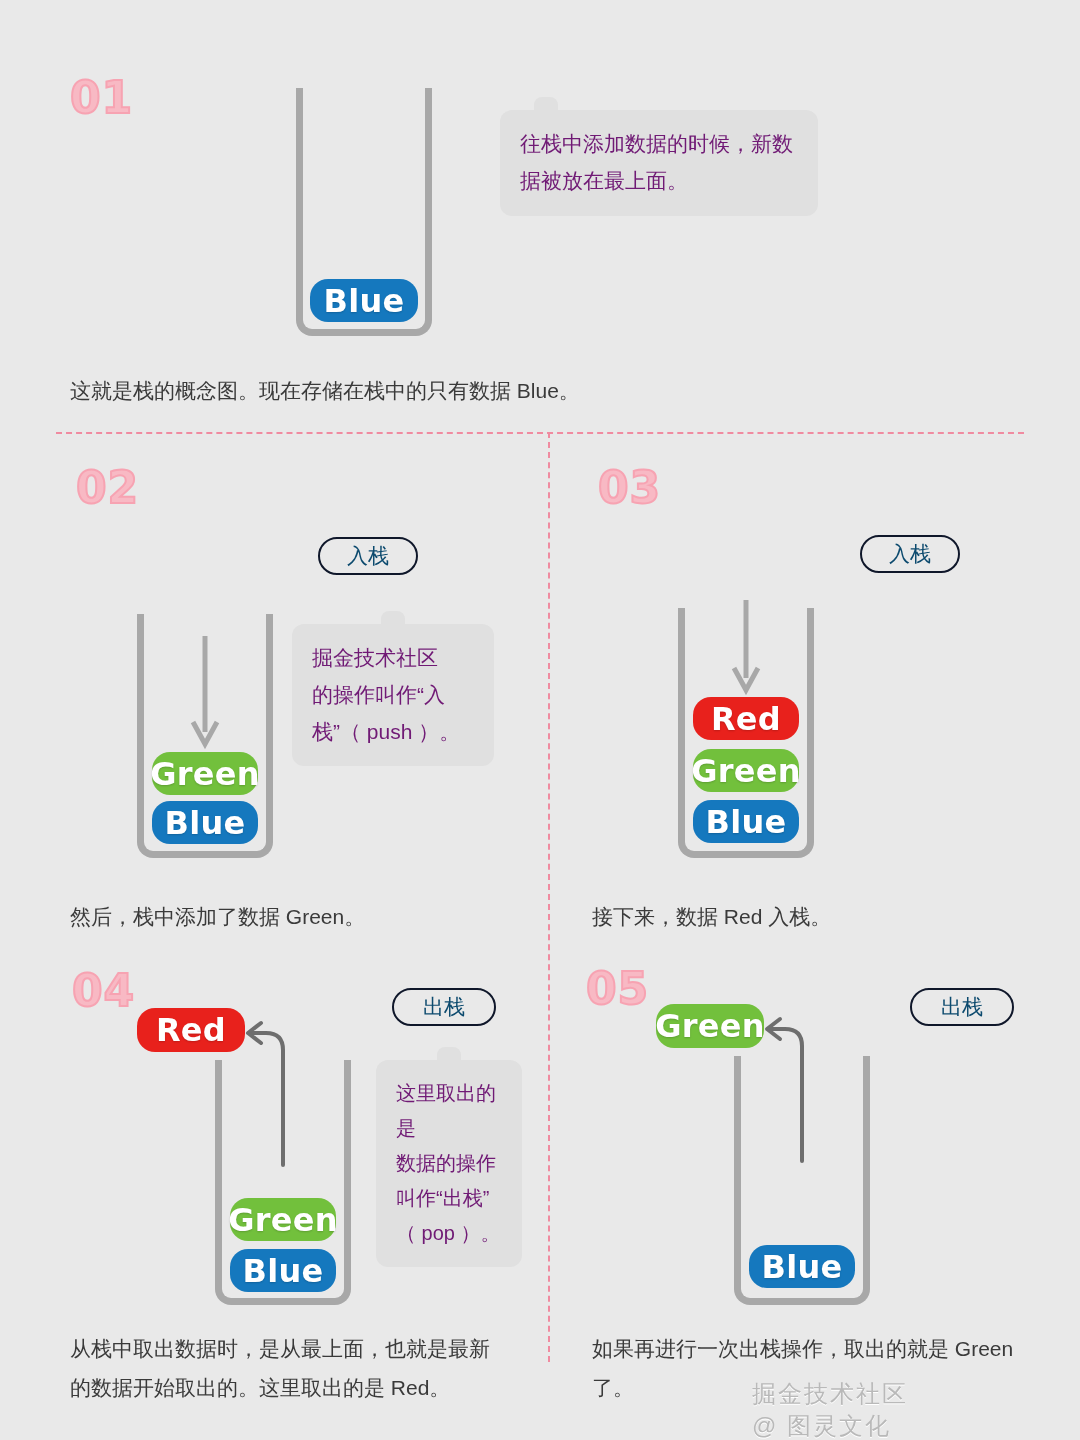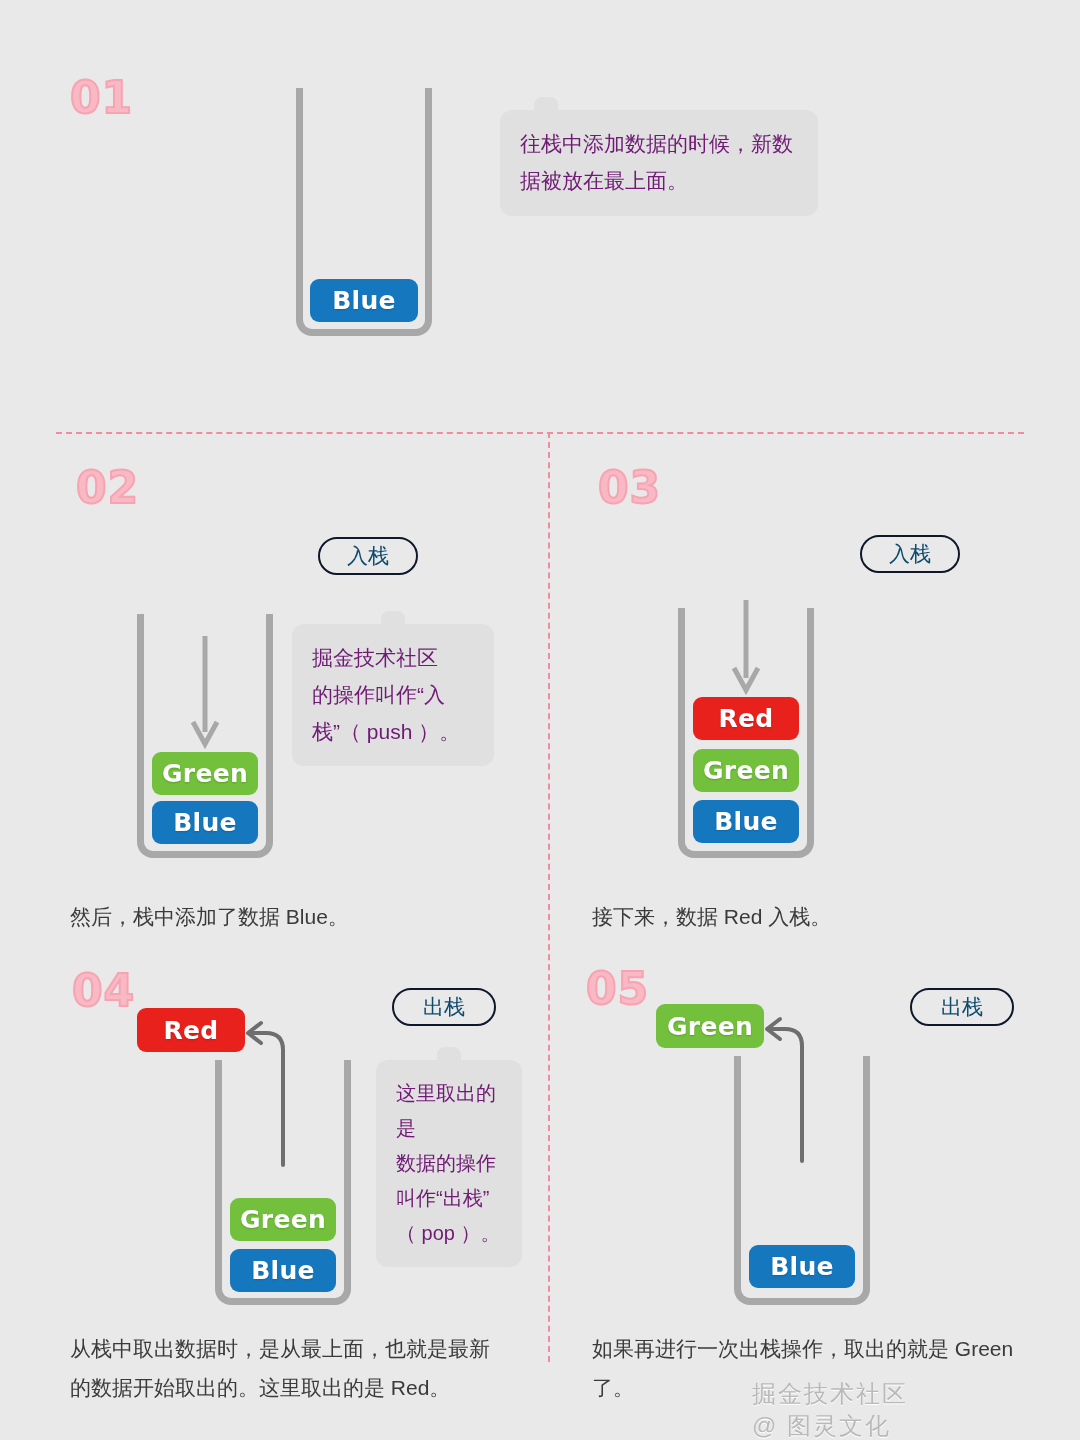--- a/index.html
+++ b/index.html
@@ -31,26 +31,26 @@
     border-bottom:7px solid #a8a8a8;
     border-top:0;
     border-bottom-left-radius:16px;
     border-bottom-right-radius:16px;
   }
 
   
   .block {
     position:absolute;
     height:43px;
-    border-radius:9px;
+    border-radius:18px;
     display:flex;
     align-items:center;
     justify-content:center;
     color:#ffffff;
-    font-size:25px;
+    font-size:32px;
     font-weight:700;
     font-family:"DejaVu Sans",sans-serif;
     letter-spacing:0.3px;
     text-shadow:0 1px 2px rgba(0,0,0,0.18);
   }
 
   
   .pill {
     position:absolute;
     border:2px solid #0f172a;
@@ -125,20 +125,21 @@
 
   <div class="stack" style="left:296px; top:88px; width:136px; height:248px;"></div>
 
   <div class="block" style="left: 310px; top: 279px; width: 108px; background: rgb(21, 120, 190);">Blue</div>
 
   <div class="bubble tail-left" style="left:500px; top:110px; width:318px;">
     <div>往栈中添加数据的时候，新数</div>
     <div>据被放在最上面。</div>
   </div>
 
+  <div class="caption" style="left:70px; top:372px; width:900px;">这就是栈的概念图。现在存储在栈中的只有数据 Blue。</div>
 
   <div class="divider-h" style="left:56px; top:432px; width:968px;"></div>
   <div class="divider-v" style="left:548px; top:432px; height:930px;"></div>
 
   <div class="badge" style="left:76px; top:462px;">02</div>
 
   <div class="pill" style="left:318px; top:537px; width:100px; height:38px;">入栈</div>
 
   <div class="stack" style="left:137px; top:614px; width:136px; height:244px;"></div>
 
@@ -149,21 +150,21 @@
 
   <div class="block" style="left: 152px; top: 752px; width: 106px; background: rgb(114, 192, 60);">Green</div>
   <div class="block" style="left: 152px; top: 801px; width: 106px; background: rgb(21, 120, 190);">Blue</div>
 
   <div class="bubble tail-mid" style="left:292px; top:624px; width:202px;">
     <div>掘金技术社区</div>
     <div>的操作叫作“入</div>
     <div>栈”（ push ）。</div>
   </div>
 
-  <div class="caption" style="left:70px; top:898px; width:450px;">然后，栈中添加了数据 Blue。</div>
+  <div class="caption" style="left:70px; top:898px; width:450px;">然后，栈中添加了数据 Green。</div>
 
   <div class="badge" style="left:598px; top:462px;">03</div>
 
   <div class="pill" style="left:860px; top:535px; width:100px; height:38px;">入栈</div>
 
   <div class="stack" style="left:678px; top:608px; width:136px; height:250px;"></div>
 
   <svg class="arrow-svg" style="left:731px; top:600px;" width="32" height="100">
     <line x1="15" y1="0" x2="15" y2="78" stroke="#a8a8a8" stroke-width="5"></line>
     <polyline points="3,68 15,90 27,68" fill="none" stroke="#a8a8a8" stroke-width="5" stroke-linejoin="miter"></polyline>

